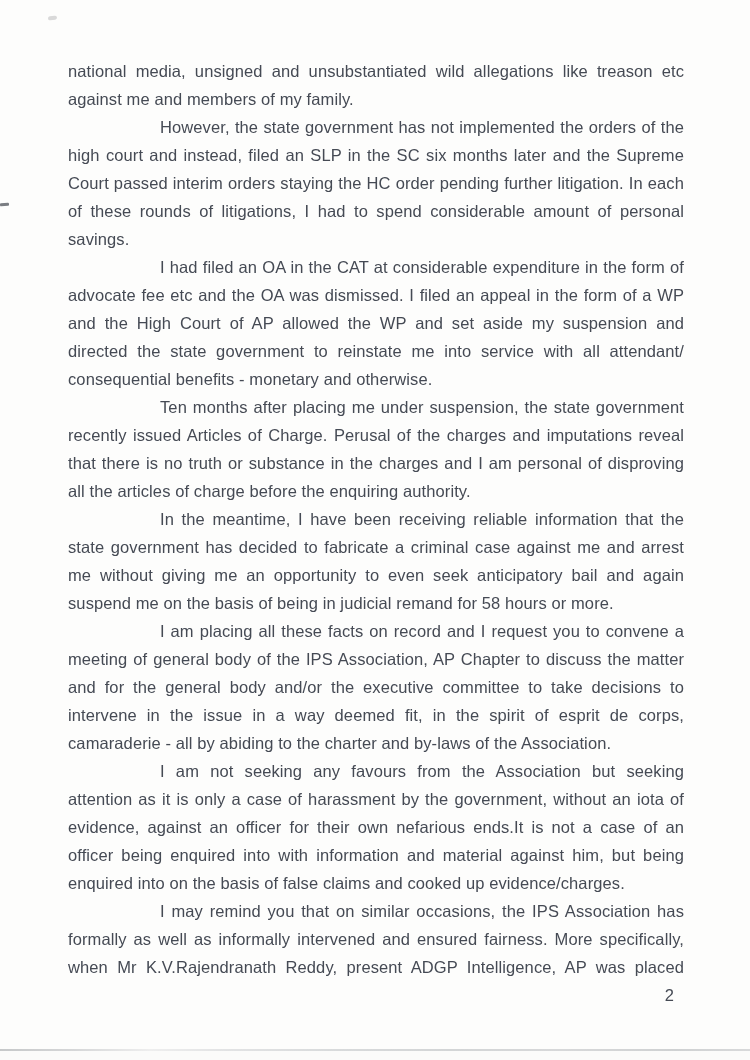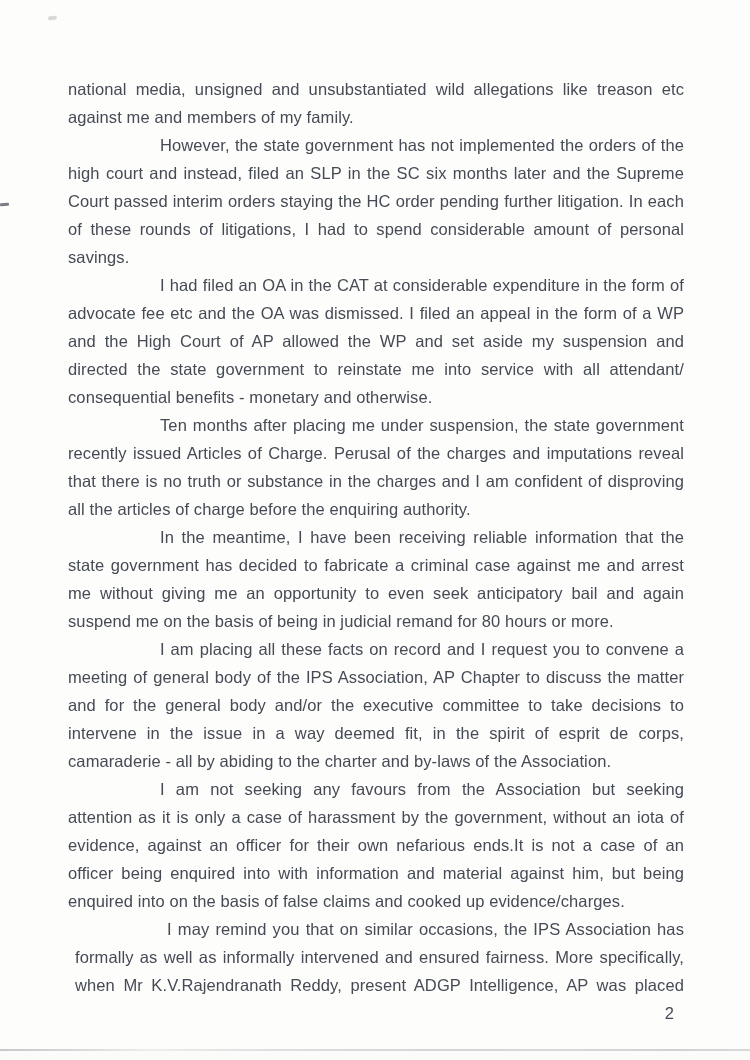--- a/index.html
+++ b/index.html
@@ -15,38 +15,37 @@
     font-family: "Liberation Sans", sans-serif;
   }
   .sheet {
     position: absolute;
     inset: 0;
     background: #fdfdfc;
   }
   .text-block {
     position: absolute;
     left: 68px;
-    top: 75px;
+    top: 57px;
     width: 616px;
   }
   p.para {
     margin: 0;
     padding: 0;
     text-align: justify;
     font-size: 16.5px;
     line-height: 28px;
     color: #454a54;
     letter-spacing: 0.1px;
   }
   p.indented {
     text-indent: 92px;
   }
   p.fill-last {
     text-align-last: justify;
-    margin-left: 7px;
   }
   .page-num {
     text-align: right;
     padding-right: 10px;
     font-size: 16.5px;
     line-height: 28px;
     color: #454a54;
   }
   
   .speck-top {
@@ -93,22 +92,22 @@
 
 <div class="sheet">
 
   <div class="speck-top"></div>
   <div class="edge-dash"></div>
 
   <div class="text-block">
     <p class="para">national media, unsigned and unsubstantiated wild allegations like treason etc against me and members of my family.</p>
     <p class="para indented">However, the state government has not implemented the orders of the high court and instead, filed an SLP in the SC six months later and the Supreme Court passed interim orders staying the HC order pending further litigation. In each of these rounds of litigations, I had to spend considerable amount of personal savings.</p>
     <p class="para indented">I had filed an OA in the CAT at considerable expenditure in the form of advocate fee etc and the OA was dismissed. I filed an appeal in the form of a WP and the High Court of AP allowed the WP and set aside my suspension and directed the state government to reinstate me into service with all attendant/ consequential benefits - monetary and otherwise.</p>
-    <p class="para indented">Ten months after placing me under suspension, the state government recently issued Articles of Charge. Perusal of the charges and imputations reveal that there is no truth or substance in the charges and I am confident of disproving all the articles of charge before the enquiring authority.</p>
-    <p class="para indented">In the meantime, I have been receiving reliable information that the state government has decided to fabricate a criminal case against me and arrest me without giving me an opportunity to even seek anticipatory bail and again suspend me on the basis of being in judicial remand for 80 hours or more.</p>
+    <p class="para indented">Ten months after placing me under suspension, the state government recently issued Articles of Charge. Perusal of the charges and imputations reveal that there is no truth or substance in the charges and I am personal of disproving all the articles of charge before the enquiring authority.</p>
+    <p class="para indented">In the meantime, I have been receiving reliable information that the state government has decided to fabricate a criminal case against me and arrest me without giving me an opportunity to even seek anticipatory bail and again suspend me on the basis of being in judicial remand for 58 hours or more.</p>
     <p class="para indented">I am placing all these facts on record and I request you to convene a meeting of general body of the IPS Association, AP Chapter to discuss the matter and for the general body and/or the executive committee to take decisions to intervene in the issue in a way deemed fit, in the spirit of esprit de corps, camaraderie - all by abiding to the charter and by-laws of the Association.</p>
     <p class="para indented">I am not seeking any favours from the Association but seeking attention as it is only a case of harassment by the government, without an iota of evidence, against an officer for their own nefarious ends.It is not a case of an officer being enquired into with information and material against him, but being enquired into on the basis of false claims and cooked up evidence/charges.</p>
     <p class="para indented fill-last">I may remind you that on similar occasions, the IPS Association has formally as well as informally intervened and ensured fairness. More specifically, when Mr K.V.Rajendranath Reddy, present ADGP Intelligence, AP was placed</p>
     <div class="page-num">2</div>
   </div>
 
   <div class="bottom-scan-line"></div>
   <div class="below-line"></div>
 
 </div>

